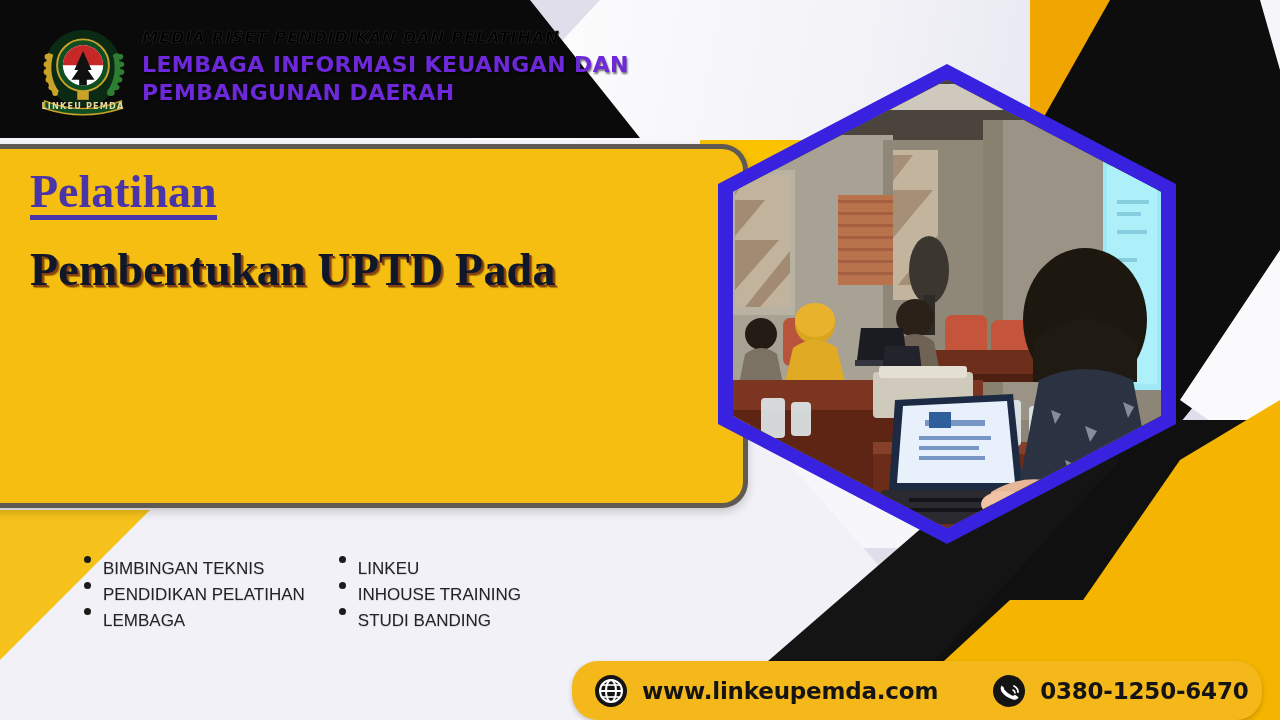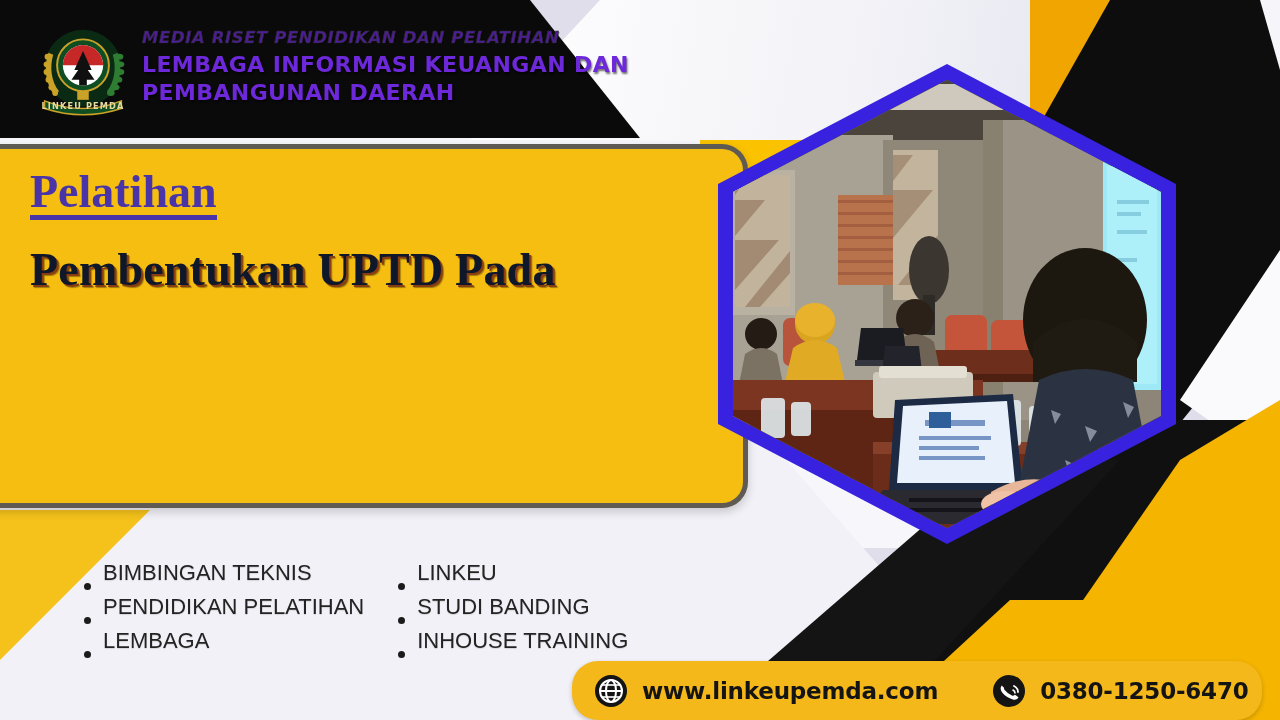--- a/index.html
+++ b/index.html
@@ -95,21 +95,21 @@
   .logo{
     position:absolute;left:34px;top:24px;width:98px;height:96px;z-index:7;
   }
 
   .header-text{
     position:absolute;left:142px;top:28px;z-index:8;width:560px;
   }
   .head-line1{
     font-family:"DejaVu Sans", sans-serif;
     font-size:16.5px;font-weight:700;font-style:italic;letter-spacing:.6px;
-    color:#4c1d95;
+    color:#000000;
     -webkit-text-stroke:.6px #2b2b2b;
     text-shadow:1px 1px 0 rgba(0,0,0,.45);
     white-space:nowrap;margin-bottom:4px;
   }
   .head-line2,.head-line3{
     font-family:"DejaVu Sans", sans-serif;
     font-size:22px;font-weight:700;letter-spacing:.4px;
     color:#6d28d9;
     text-shadow:1px 2px 2px rgba(0,0,0,.55);
     white-space:nowrap;line-height:1.26;
@@ -159,23 +159,23 @@
   }
 
   
   .bullets{
     position:absolute;left:84px;top:556px;width:620px;z-index:10;
     display:flex;gap:34px;
   }
   .bul-col{list-style:none;margin:0;padding:0;}
   .bul-col li{
     font-family:"Liberation Sans", sans-serif;
-    font-size:22px;color:#232323;font-weight:400;
+    font-size:17px;color:#232323;font-weight:400;
     line-height:1.54;white-space:nowrap;
-    display:flex;align-items:flex-end;gap:12px;
+    display:flex;align-items:flex-start;gap:12px;
     text-shadow:0 1px 1px rgba(0,0,0,.12);
   }
   .dot{width:7px;height:7px;border-radius:50%;background:#1b1b1b;flex:none;}
 
   
   .footer-bar{
     position:absolute;left:572px;top:661px;width:690px;height:59px;
     background:#F5B81A;border-radius:26px;z-index:12;
     display:flex;align-items:center;padding:0 22px;gap:14px;
     box-shadow:0 2px 5px rgba(0,0,0,.2);
@@ -390,25 +390,25 @@
         <span>LEMBAGA</span>
       </li>
     </ul>
     <ul class="bul-col">
       <li>
         <span class="dot"></span>
         <span>LINKEU</span>
       </li>
       <li>
         <span class="dot"></span>
+        <span>INHOUSE TRAINING</span>
+      </li>
+      <li>
+        <span class="dot"></span>
         <span>STUDI BANDING</span>
-      </li>
-      <li>
-        <span class="dot"></span>
-        <span>INHOUSE TRAINING</span>
       </li>
     </ul>
   </div>
 
   <div class="footer-bar">
     <span class="fi">
       <svg viewBox="0 0 34 34" width="34" height="34">
         <circle cx="17" cy="17" r="16" fill="#141414"></circle>
         <circle cx="17" cy="17" r="11" fill="none" stroke="#ffffff" stroke-width="2"></circle>
         <ellipse cx="17" cy="17" rx="5" ry="11" fill="none" stroke="#ffffff" stroke-width="2"></ellipse>

